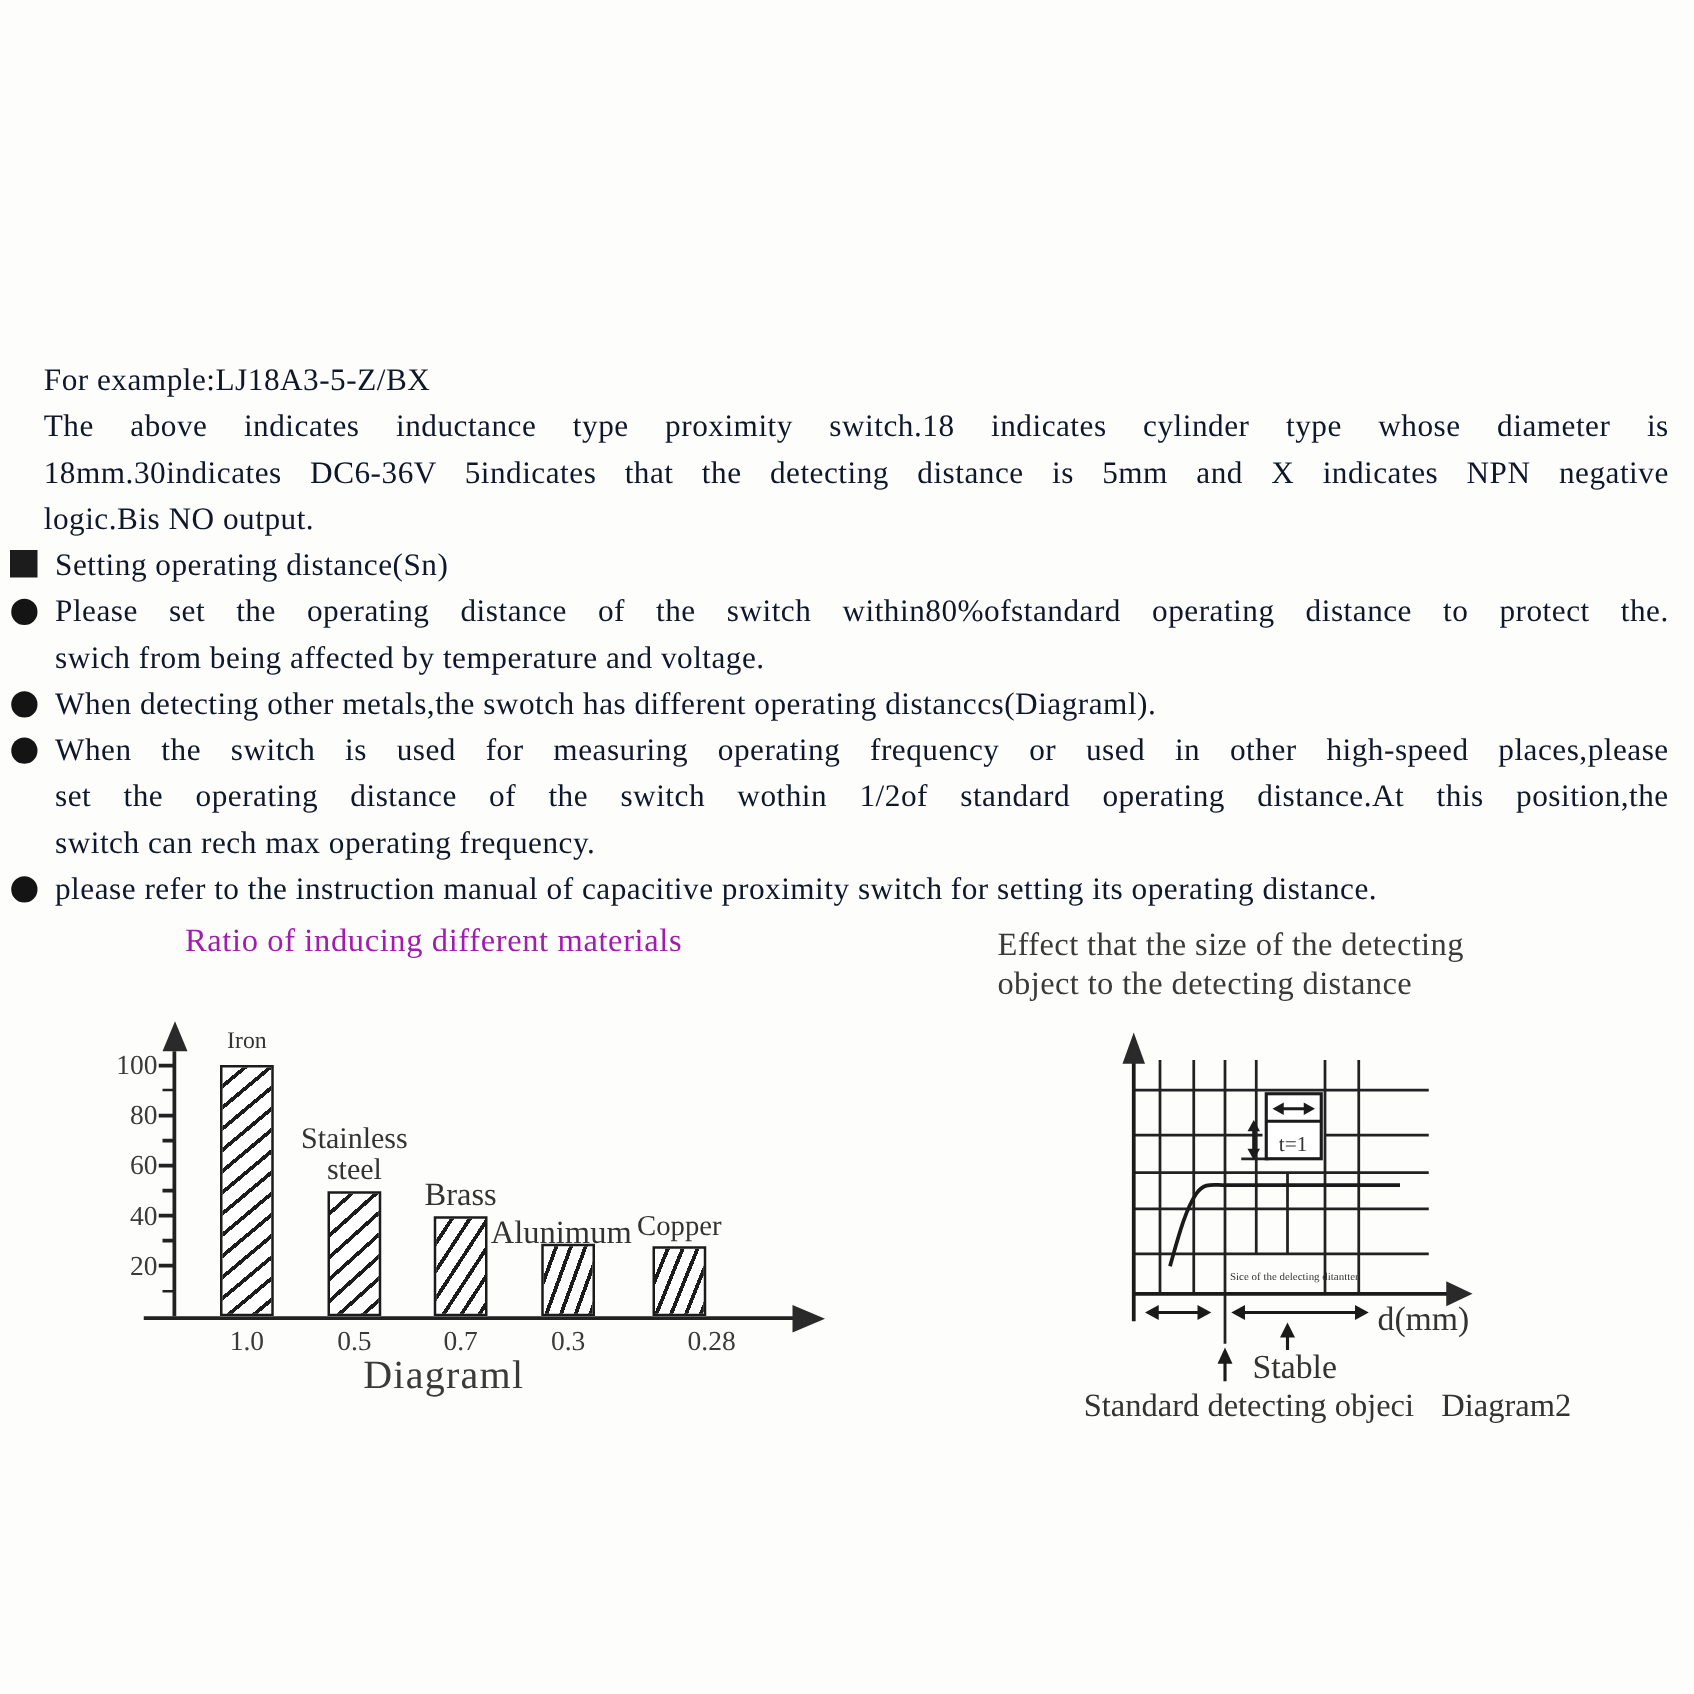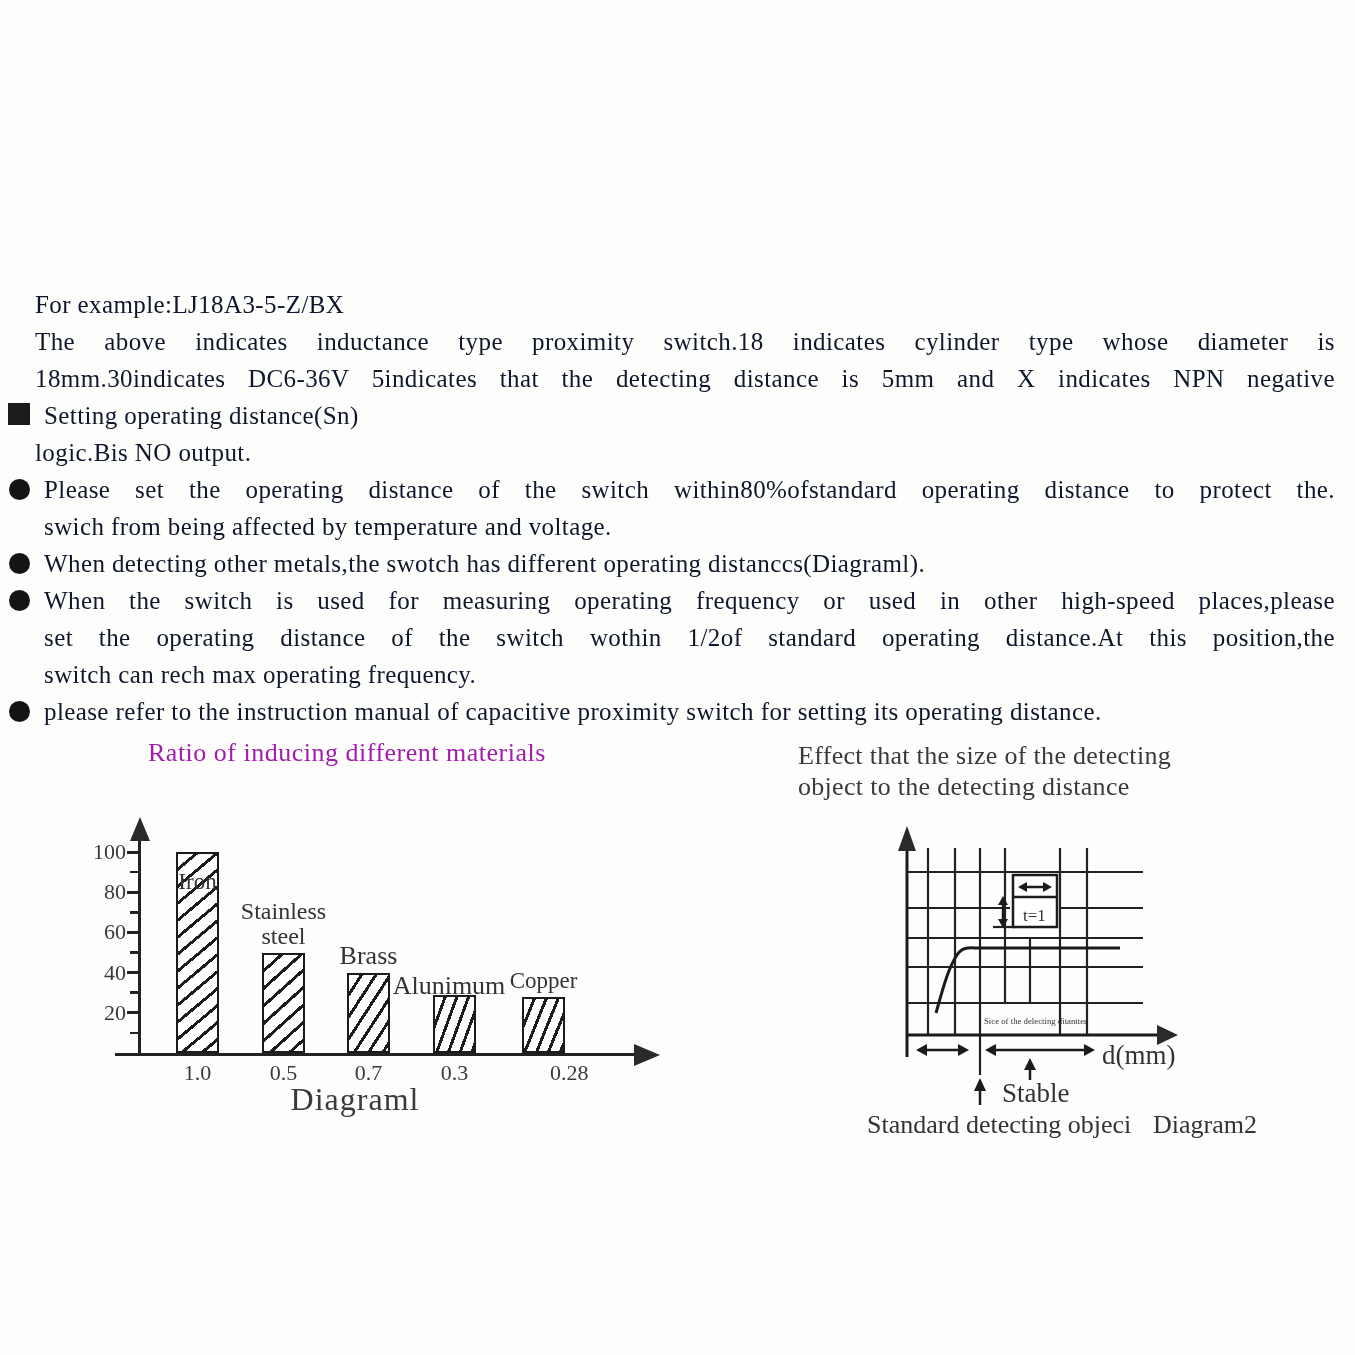--- a/index.html
+++ b/index.html
@@ -40,22 +40,22 @@
 </style>
 </head>
 <body>
 
 <div class="page">
 
   <section class="text-block" id="intro">
       <div class="tline"><span>For example:LJ18A3-5-Z/BX</span></div>
       <div class="tline just"><span>The above indicates inductance type proximity switch.18 indicates cylinder type whose diameter is</span></div>
       <div class="tline just"><span>18mm.30indicates DC6-36V 5indicates that the detecting distance is 5mm and X indicates NPN negative</span></div>
+      <div class="tline"><span>logic.Bis NO output.</span></div>
       <div class="tline bullet"><span class="b-square"></span><span>Setting operating distance(Sn)</span></div>
-      <div class="tline"><span>logic.Bis NO output.</span></div>
       <div class="tline just bullet"><span class="b-circle"></span><span>Please set the operating distance of the switch within80%ofstandard operating distance to protect the.</span></div>
       <div class="tline indent"><span>swich from being affected by temperature and voltage.</span></div>
       <div class="tline bullet"><span class="b-circle"></span><span>When detecting other metals,the swotch has different operating distanccs(Diagraml).</span></div>
       <div class="tline just bullet"><span class="b-circle"></span><span>When the switch is used for measuring operating frequency or used in other high-speed places,please</span></div>
       <div class="tline just indent"><span>set the operating distance of the switch wothin 1/2of standard operating distance.At this position,the</span></div>
       <div class="tline indent"><span>switch can rech max operating frequency.</span></div>
       <div class="tline bullet"><span class="b-circle"></span><span>please refer to the instruction manual of capacitive proximity switch for setting its operating distance.</span></div>
     </section>
 
   <div class="c1-title">Ratio of inducing different materials</div>
@@ -79,21 +79,21 @@
       <div class="tick" style="left: 47px; top: 75.7px; width: 12px; height: 3px;"></div>
       <div class="ticklab" style="left: 0px; top: 64.2px;">80</div>
       <div class="tick" style="left: 47px; top: 35.5px; width: 12px; height: 3px;"></div>
       <div class="ticklab" style="left: 0px; top: 24px;">100</div>
       <div class="tick" style="left: 50px; top: 216.65px; width: 9px; height: 2.5px;"></div>
       <div class="tick" style="left: 50px; top: 176.45px; width: 9px; height: 2.5px;"></div>
       <div class="tick" style="left: 50px; top: 136.25px; width: 9px; height: 2.5px;"></div>
       <div class="tick" style="left: 50px; top: 96.05px; width: 9px; height: 2.5px;"></div>
       <div class="tick" style="left: 50px; top: 55.85px; width: 9px; height: 2.5px;"></div>
       <div class="bar" style="left: 96px; top: 37px; width: 43px; height: 201px; background-image: repeating-linear-gradient(140deg, rgb(255, 255, 255) 0px, rgb(255, 255, 255) 10px, rgb(28, 28, 28) 10px, rgb(28, 28, 28) 13px);"></div>
-      <div class="barlab" style="left: 47.5px; width: 140px; top: 7.5px; font-size: 23px; white-space: pre-line; margin-top: 47px;">Iron</div>
+      <div class="barlab" style="left: 47.5px; width: 140px; top: 7.5px; font-size: 19px; white-space: pre-line;">Iron</div>
       <div class="xlab" style="left: 72.5px; top: 245px;">1.0</div>
       <div class="bar" style="left: 182px; top: 137.5px; width: 43px; height: 100.5px; background-image: repeating-linear-gradient(138deg, rgb(255, 255, 255) 0px, rgb(255, 255, 255) 10px, rgb(28, 28, 28) 10px, rgb(28, 28, 28) 13px);"></div>
       <div class="barlab" style="left: 133.5px; width: 140px; top: 83.62px; font-size: 24px; white-space: pre-line;">Stainless
 steel</div>
       <div class="xlab" style="left: 158.5px; top: 245px;">0.5</div>
       <div class="bar" style="left: 267px; top: 157.6px; width: 43px; height: 80.4px; background-image: repeating-linear-gradient(123deg, rgb(255, 255, 255) 0px, rgb(255, 255, 255) 9px, rgb(28, 28, 28) 9px, rgb(28, 28, 28) 12px);"></div>
       <div class="barlab" style="left: 218.5px; width: 140px; top: 127.04px; font-size: 26px; white-space: pre-line;">Brass</div>
       <div class="xlab" style="left: 243.5px; top: 245px;">0.7</div>
       <div class="bar" style="left: 353px; top: 179.71px; width: 43px; height: 58.29px; background-image: repeating-linear-gradient(110deg, rgb(255, 255, 255) 0px, rgb(255, 255, 255) 8px, rgb(28, 28, 28) 8px, rgb(28, 28, 28) 11px);"></div>
       <div class="barlab" style="left: 299px; width: 140px; top: 156.57px; font-size: 26px; white-space: pre-line;">Alunimum</div>

